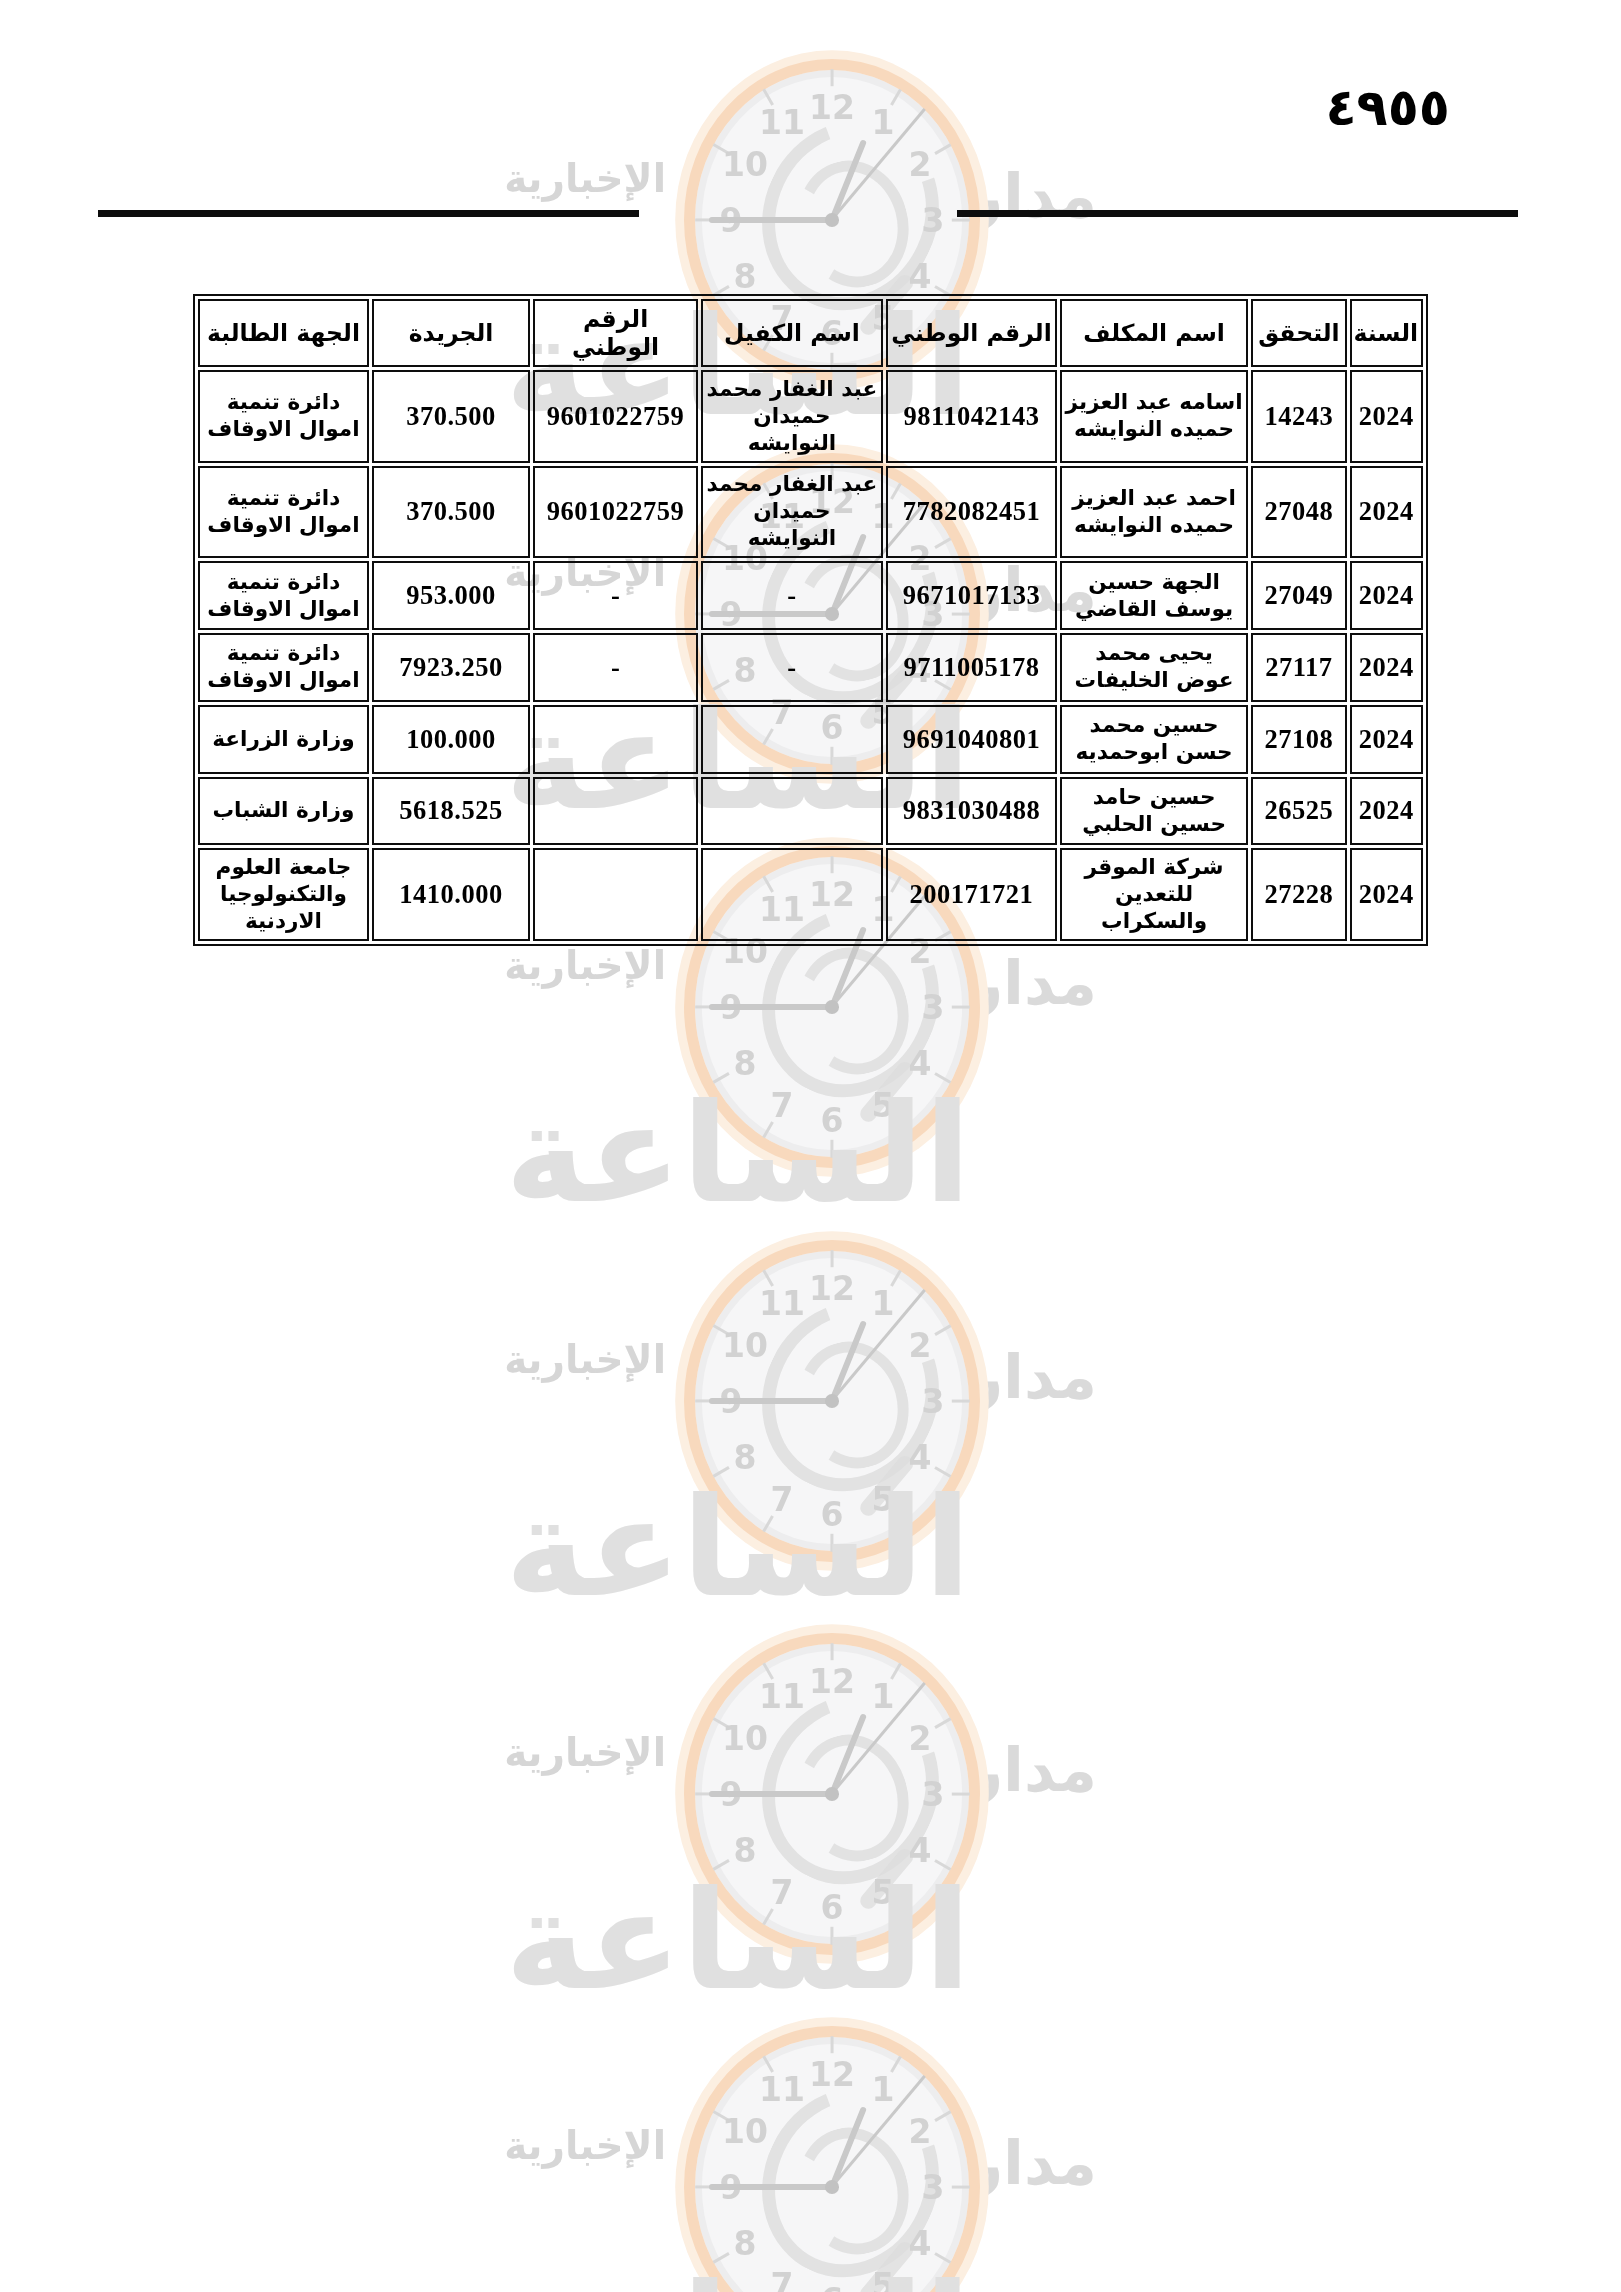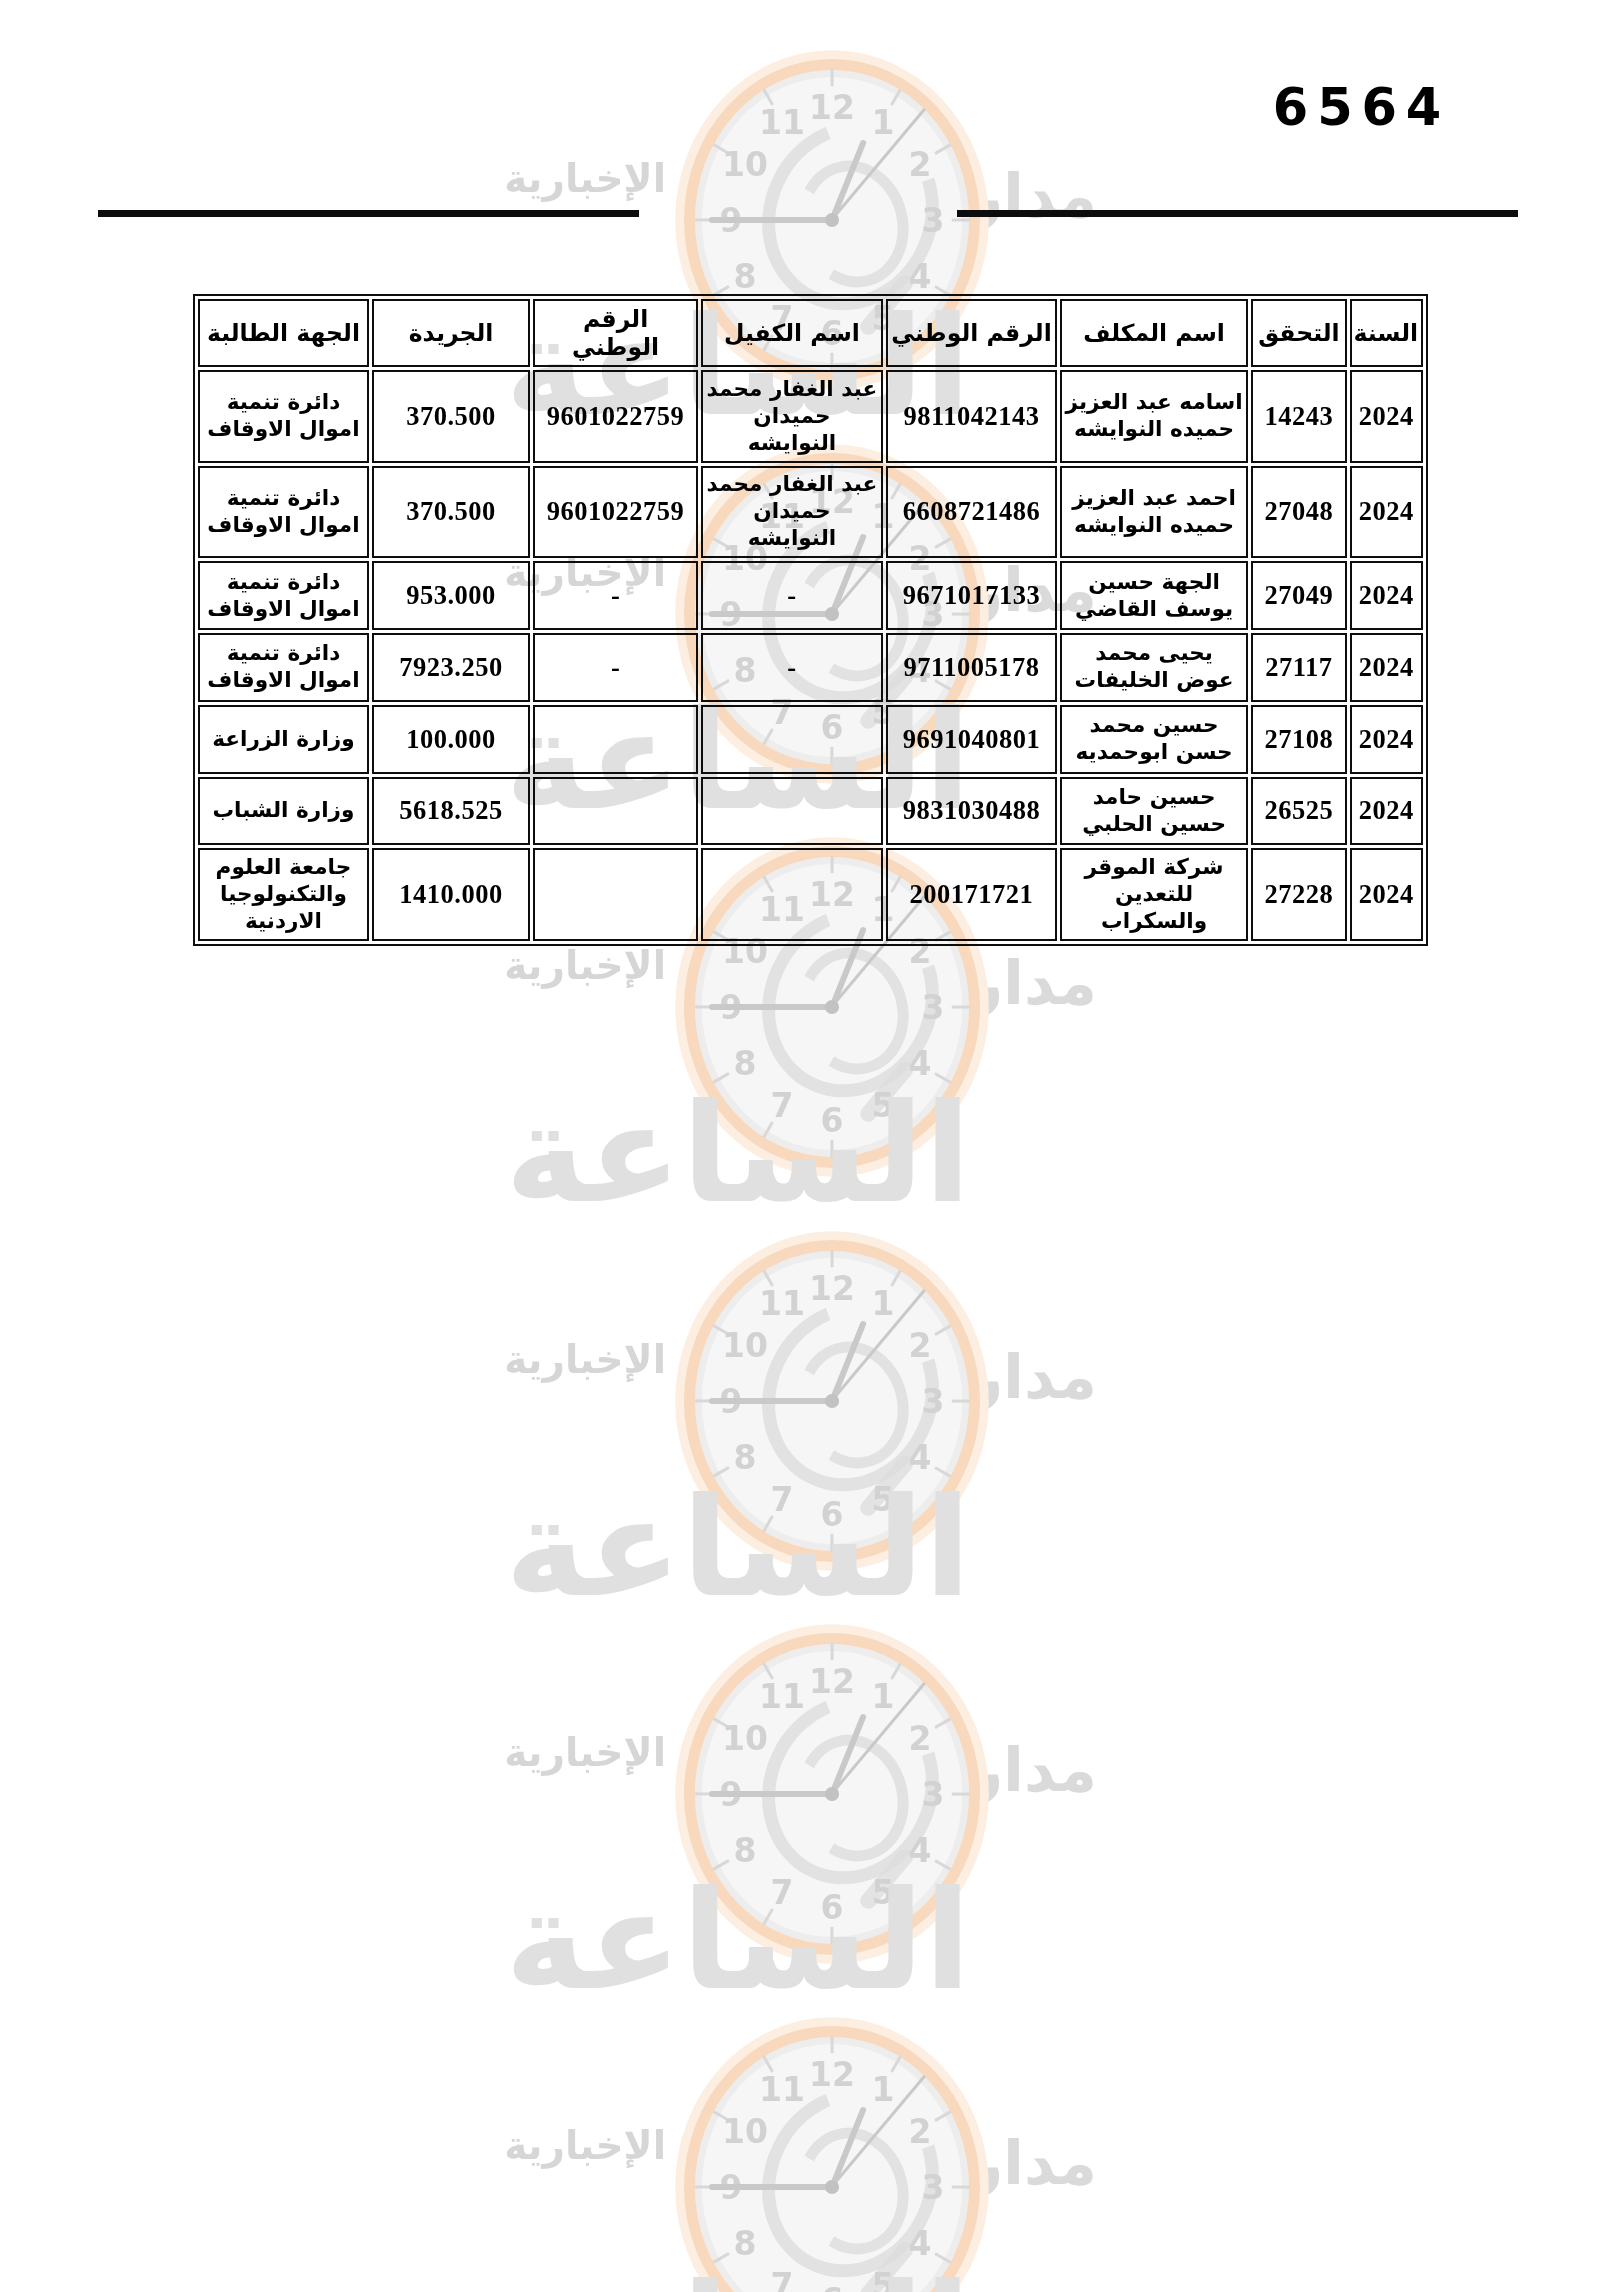--- a/index.html
+++ b/index.html
@@ -285,21 +285,21 @@
           <div class="wm-tick" style="left: 8.8px; top: 150px; transform: translate(-50%, -50%) rotate(270deg);"></div>
           <span class="wm-num" style="left: 50px; top: 94px;">10</span>
           <div class="wm-tick" style="left: 26px; top: 79px; transform: translate(-50%, -50%) rotate(300deg);"></div>
           <span class="wm-num" style="left: 87px; top: 52px;">11</span>
           <div class="wm-tick" style="left: 73px; top: 27px; transform: translate(-50%, -50%) rotate(330deg);"></div>
         </div>
       <span class="wm-saa">الساعة</span>
     </div>
     </div>
 
-  <div class="page-number">6564</div>
+  <div class="page-number">٤٩٥٥</div>
 
   <div class="rule rule-left"></div>
   <div class="rule rule-right"></div>
 
 
   <table class="gz" dir="rtl">
     <colgroup id="gzCols">
         <col style="width: 71px;">
         <col style="width: 92px;">
         <col style="width: 182px;">
@@ -329,21 +329,21 @@
           <td class="num">9811042143</td>
           <td>عبد الغفار محمد حميدان النوايشه</td>
           <td class="num">9601022759</td>
           <td class="num">370.500</td>
           <td>دائرة تنمية اموال الاوقاف</td>
         </tr>
         <tr>
           <td class="num">2024</td>
           <td class="num">27048</td>
           <td>احمد عبد العزيز حميده النوايشه</td>
-          <td class="num">6608721486</td>
+          <td class="num">7782082451</td>
           <td>عبد الغفار محمد حميدان النوايشه</td>
           <td class="num">9601022759</td>
           <td class="num">370.500</td>
           <td>دائرة تنمية اموال الاوقاف</td>
         </tr>
         <tr>
           <td class="num">2024</td>
           <td class="num">27049</td>
           <td>الجهة حسين يوسف القاضي</td>
           <td class="num">9671017133</td>

